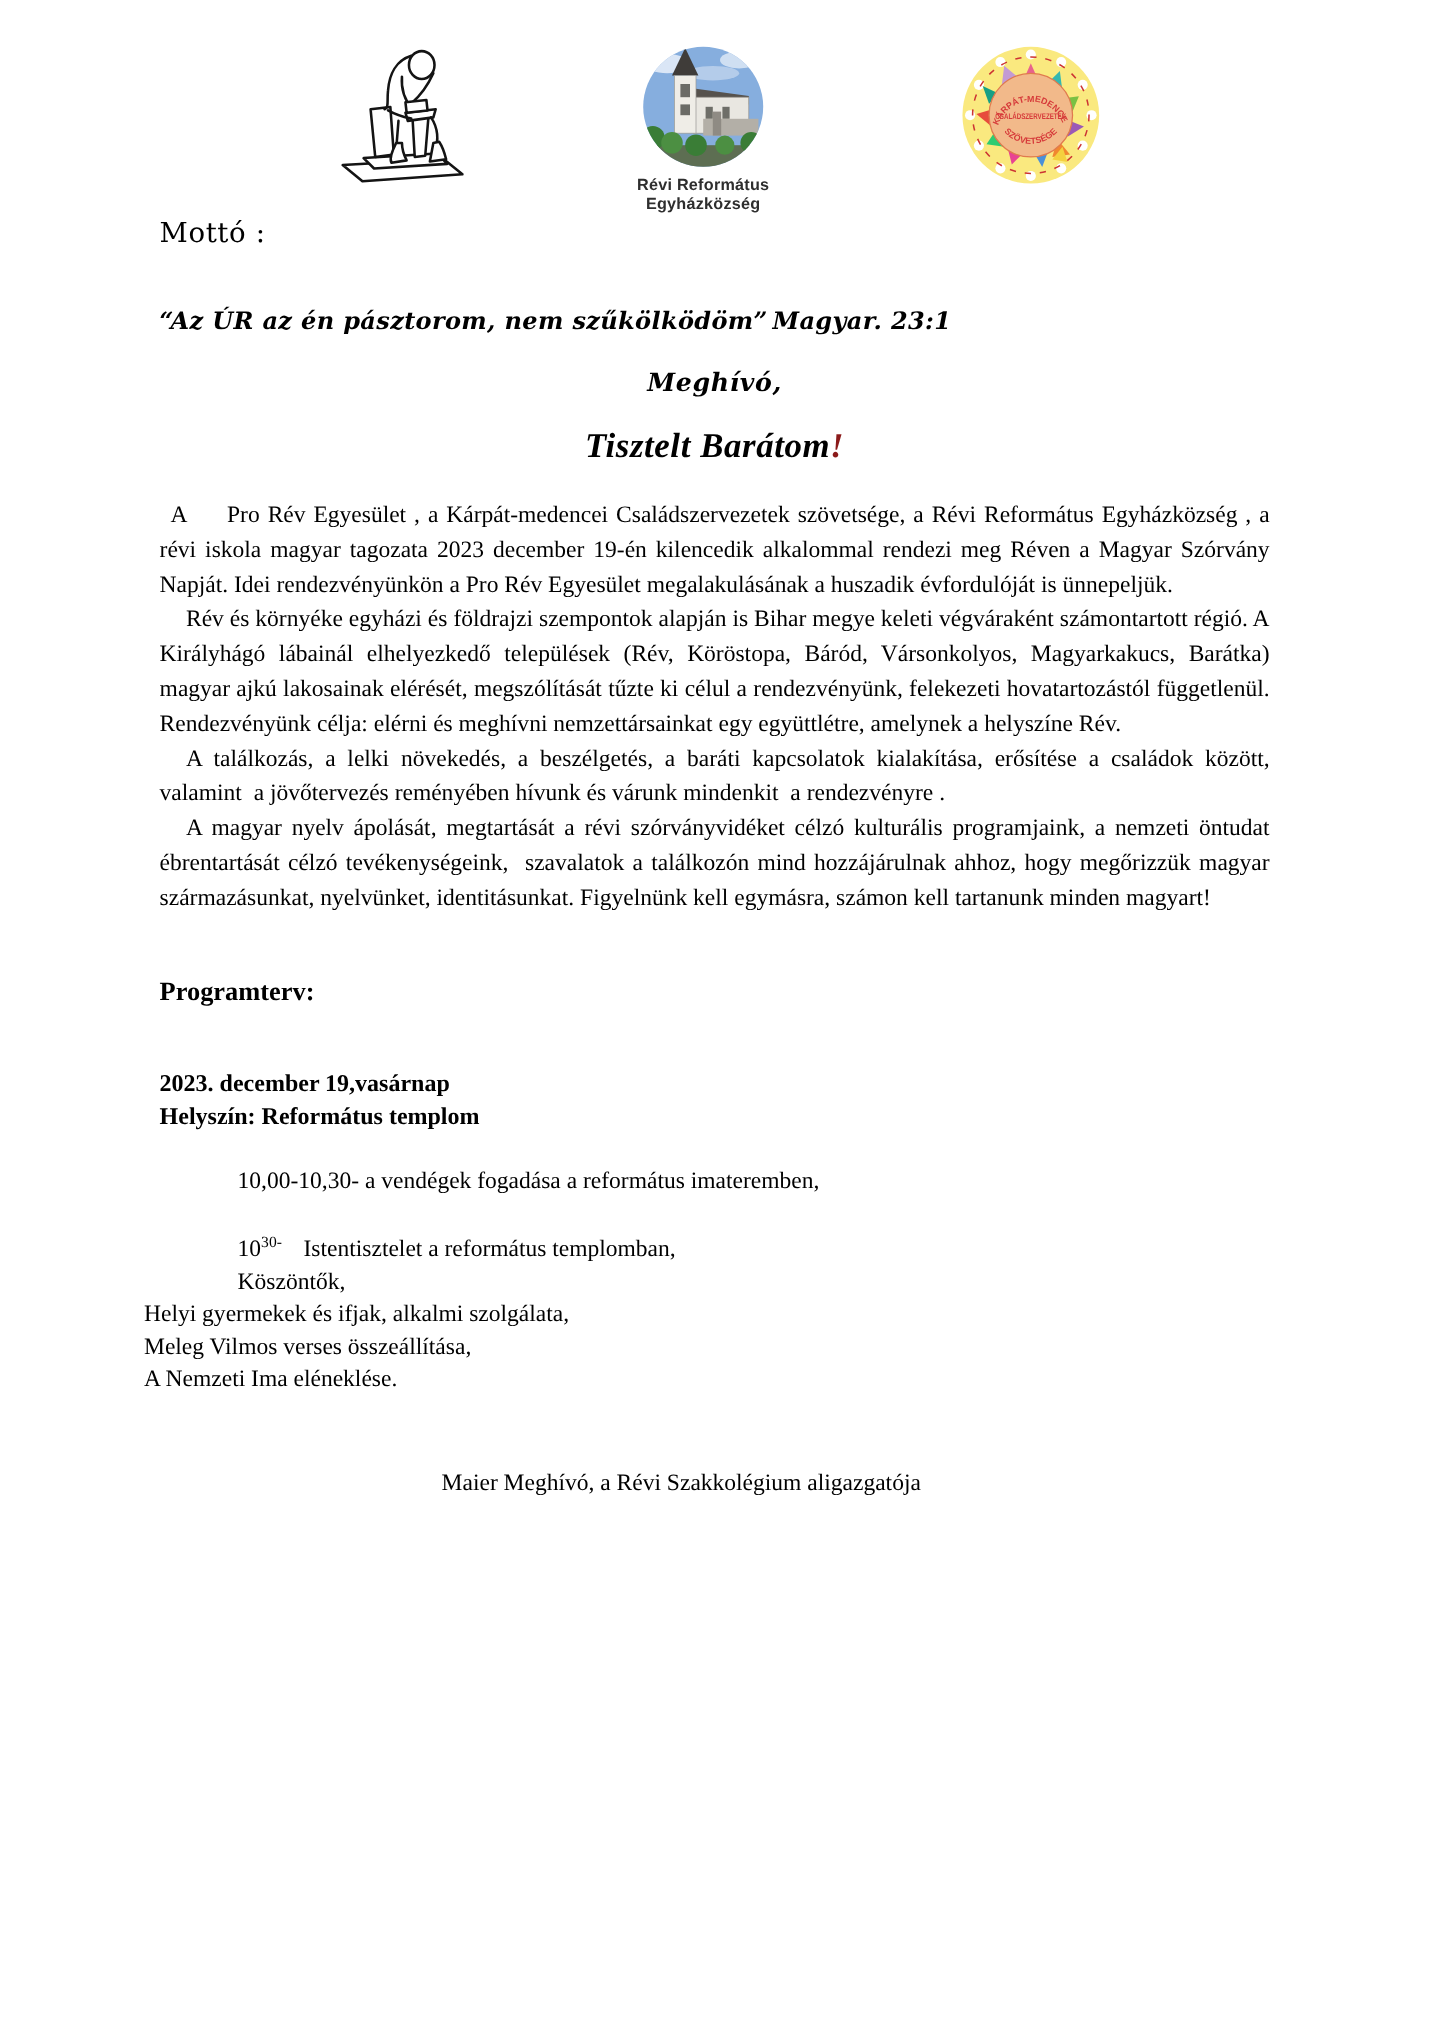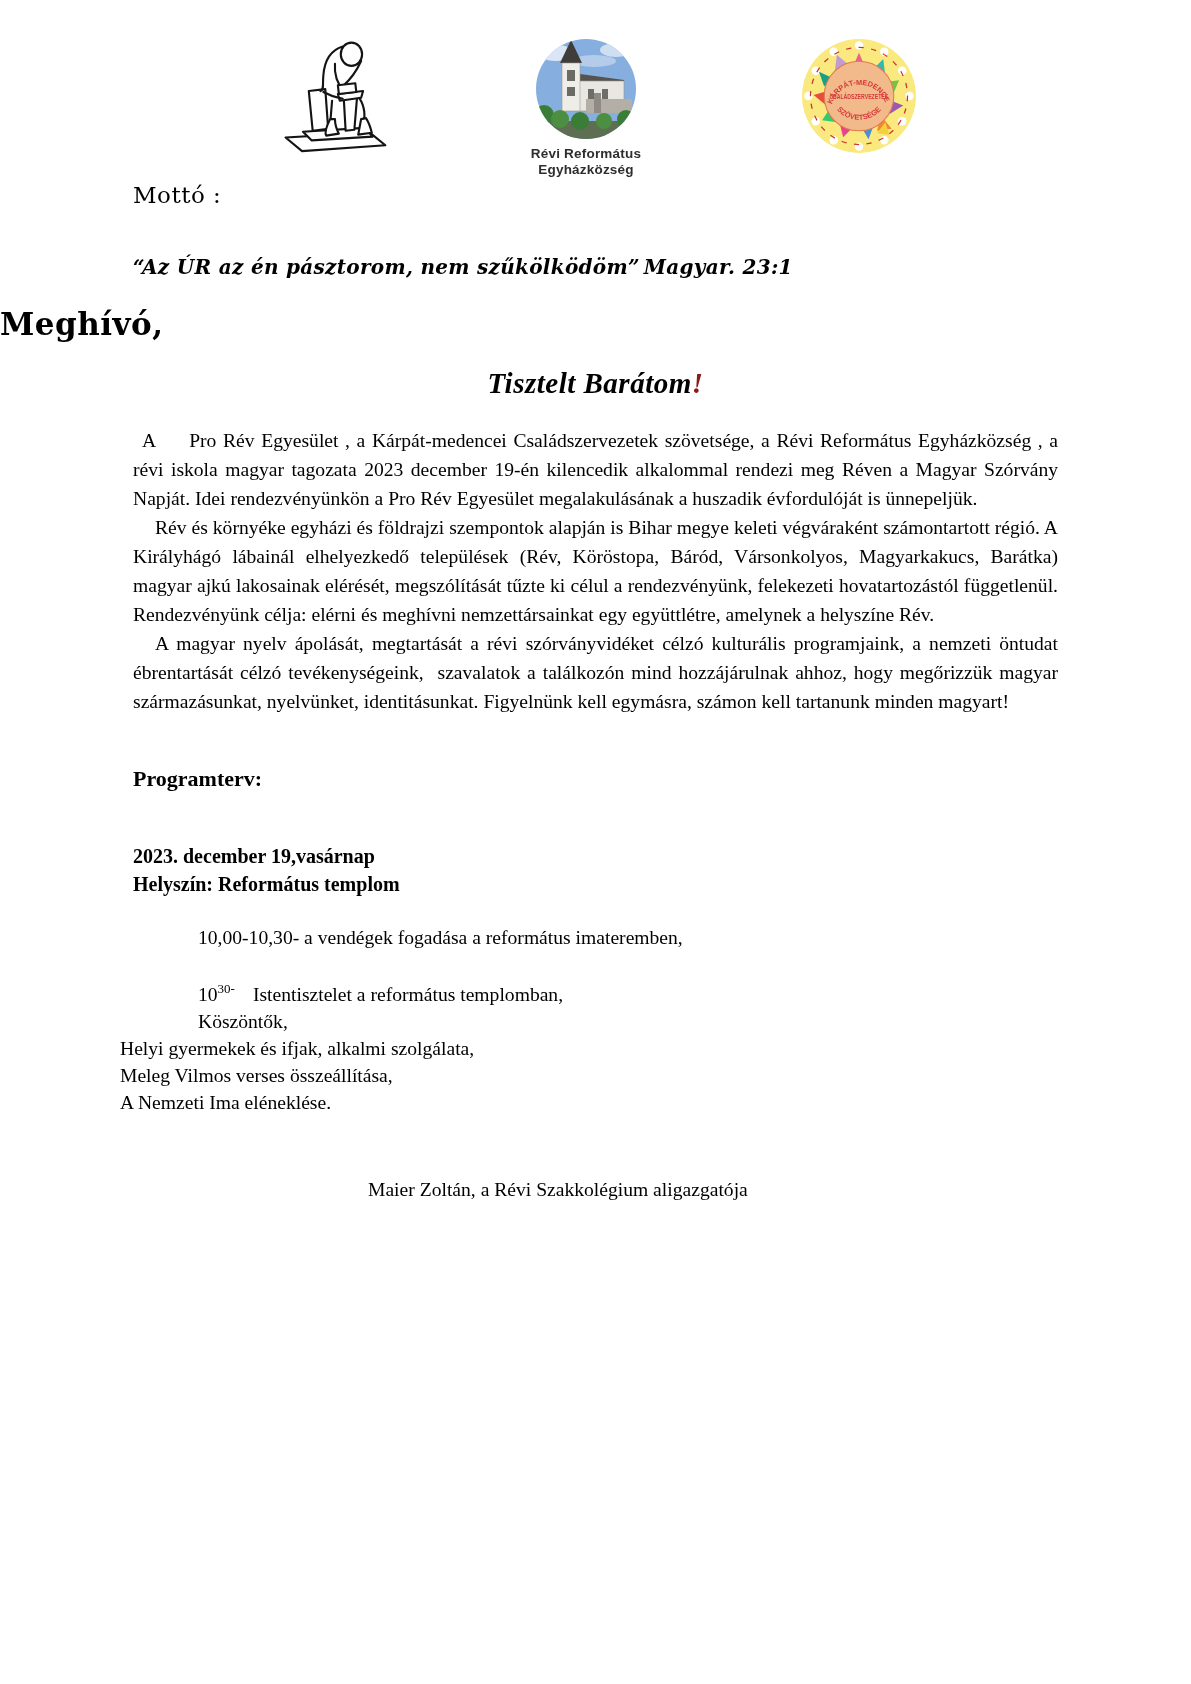--- a/index.html
+++ b/index.html
@@ -22,22 +22,22 @@
   .motto {
     margin:30px 0 0 133px; font-family:"DejaVu Serif", serif;
     font-size:23px; letter-spacing:.5px;
   }
   .quote {
     margin:47px 0 0 133px; font-family:"DejaVu Serif", serif;
     font-style:italic; font-weight:bold; font-size:20px; letter-spacing:.3px;
   }
   .quote .ref { margin-left:4px; }
   .title {
-    margin:27px 0 0 0; text-align:left; font-family:"DejaVu Serif", serif;
-    font-weight:bold; font-size:31px; letter-spacing:.5px;
+    margin:27px 0 0 0; text-align:center; font-family:"DejaVu Serif", serif;
+    font-style:italic; font-weight:bold; font-size:21px; letter-spacing:.5px;
   }
   .salutation {
     margin:25px 0 0 0; text-align:center; font-family:Liberation Serif, serif;
     font-style:italic; font-weight:bold; font-size:29px; letter-spacing:.5px;
   }
   .salutation .mark { color:#8b1a1a; }
   
   .bodytext {
     margin:26px 0 0 133px; width:925px;
     font-size:19.6px; line-height:29px; text-align:justify;
@@ -179,36 +179,37 @@
 
   <div class="title">Meghívó,</div>
 
   <div class="salutation">
     <span>Tisztelt Barátom</span><span class="mark">!</span>
   </div>
 
   <div class="bodytext">
     <p class="first">A&nbsp;&nbsp;&nbsp;&nbsp; Pro Rév Egyesület , a Kárpát-medencei Családszervezetek szövetsége, a Révi Református Egyházközség , a révi iskola magyar tagozata 2023 december 19-én kilencedik alkalommal rendezi meg Réven a Magyar Szórvány Napját. Idei rendezvényünkön a Pro Rév Egyesület megalakulásának a huszadik évfordulóját is ünnepeljük.</p>
     <p class="ind">Rév és környéke egyházi és földrajzi szempontok alapján is Bihar megye keleti végváraként számontartott régió. A Királyhágó lábainál elhelyezkedő települések (Rév, Köröstopa, Báród, Vársonkolyos, Magyarkakucs, Barátka) magyar ajkú lakosainak elérését, megszólítását tűzte ki célul a rendezvényünk, felekezeti hovatartozástól függetlenül. Rendezvényünk célja: elérni és meghívni nemzettársainkat egy együttlétre, amelynek a helyszíne Rév.</p>
+    <p class="ind">A találkozás, a lelki növekedés, a beszélgetés, a baráti kapcsolatok kialakítása, erősítése a családok között, valamint&nbsp; a jövőtervezés reményében hívunk és várunk mindenkit&nbsp; a rendezvényre .</p>
     <p class="ind">A magyar nyelv ápolását, megtartását a révi szórványvidéket célzó kulturális programjaink, a nemzeti öntudat ébrentartását célzó tevékenységeink,&nbsp; szavalatok a találkozón mind hozzájárulnak ahhoz, hogy megőrizzük magyar származásunkat, nyelvünket, identitásunkat. Figyelnünk kell egymásra, számon kell tartanunk minden magyart!</p>
   </div>
 
   <div class="program-heading">Programterv:</div>
 
   <div class="program-date">2023. december 19,vasárnap</div>
   <div class="program-loc">Helyszín: Református templom</div>
 
   <div class="prog-item indent gap1">10,00-10,30- a vendégek fogadása a református imateremben,</div>
 
   <div class="prog-item indent gap2">
     <span>10</span><sup>30-</sup><span class="after-sup">Istentisztelet a református templomban,</span>
   </div>
 
   <div class="prog-item indent">Köszöntők,</div>
   <div class="prog-item">Helyi gyermekek és ifjak, alkalmi szolgálata,</div>
   <div class="prog-item">Meleg Vilmos verses összeállítása,</div>
   <div class="prog-item">A Nemzeti Ima eléneklése.</div>
 
   <div class="signatures">
-    <div>Maier Zoltán, a Révi Szakkolégium aligazgatója</div>
+    <div>Maier Meghívó, a Révi Szakkolégium aligazgatója</div>
   </div>
 
 </div>
 
 </body></html>

